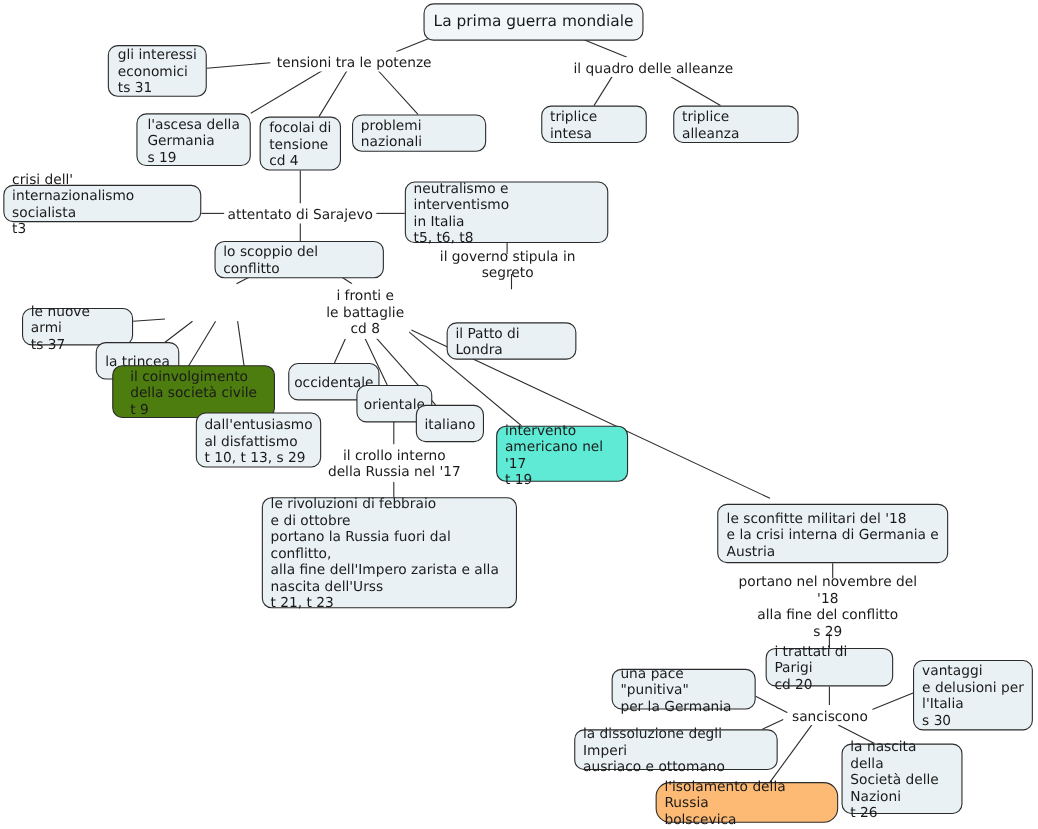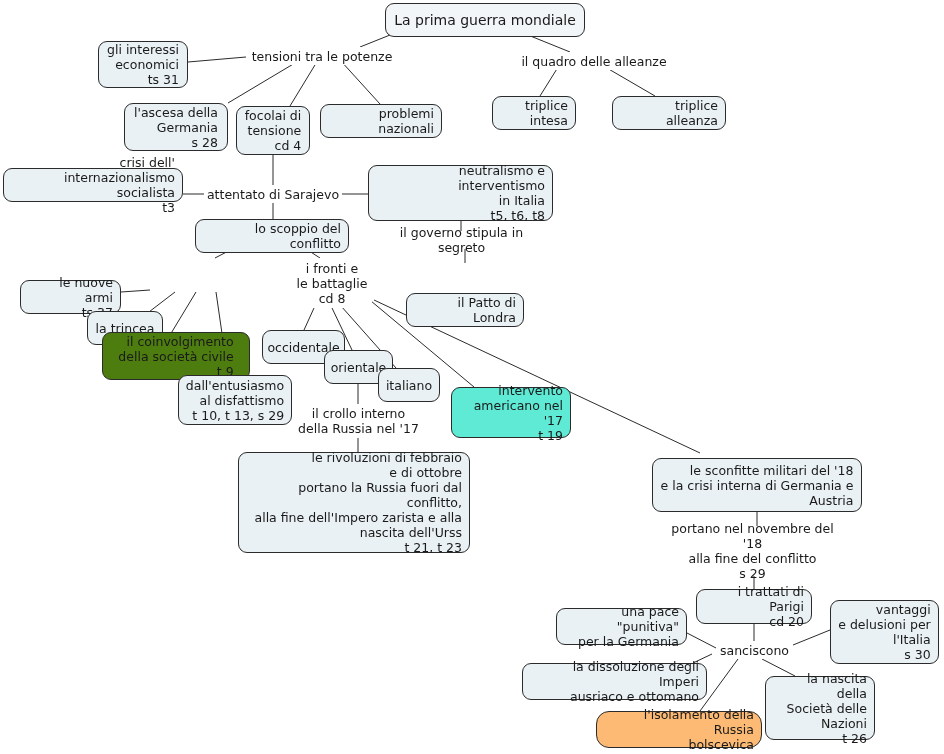--- a/index.html
+++ b/index.html
@@ -26,21 +26,21 @@
   }
   .node {
     position: absolute;
     box-sizing: border-box;
     border: 1px solid #2b2b2b;
     border-radius: 9px;
     background: #e9f1f4;
     color: #1a1a1a;
     font-size: 12.5px;
     line-height: 15px;
-    text-align: right;
+    text-align: left;
     display: flex;
     align-items: center;
     justify-content: center;
     padding: 16px 7px;
     z-index: 3;
     white-space: pre-line;
   }
   .node.root {
     background: #f2f6f8;
     font-size: 14px;
@@ -114,26 +114,26 @@
     <div class="label" style="left: 661px; top: 526px; width: 183px; height: 50px; color: rgb(26, 26, 26);">portano nel novembre del '18
 alla fine del conflitto
 s 29</div>
     <div class="label" style="left: 716px; top: 641px; width: 77px; height: 18px; color: rgb(26, 26, 26);">sanciscono</div>
     <div class="node root" style="left: 385px; top: 3px; width: 200px; height: 28px; background: rgb(242, 246, 248); border-color: rgb(43, 43, 43); color: rgb(26, 26, 26);">La prima guerra mondiale</div>
     <div class="node" style="left: 98px; top: 41px; width: 90px; height: 47px; background: rgb(233, 241, 244); border-color: rgb(43, 43, 43); color: rgb(26, 26, 26);">gli interessi
 economici
 ts 31</div>
     <div class="node" style="left: 124px; top: 103px; width: 104px; height: 48px; background: rgb(233, 241, 244); border-color: rgb(43, 43, 43); color: rgb(26, 26, 26);">l'ascesa della
 Germania
-s 28</div>
+s 19</div>
     <div class="node" style="left: 236px; top: 106px; width: 74px; height: 49px; background: rgb(233, 241, 244); border-color: rgb(43, 43, 43); color: rgb(26, 26, 26);">focolai di
 tensione
 cd 4</div>
     <div class="node" style="left: 320px; top: 104px; width: 122px; height: 26px; background: rgb(233, 241, 244); border-color: rgb(43, 43, 43); color: rgb(26, 26, 26);">problemi nazionali</div>
-    <div class="node" style="left: 492px; top: 96px; width: 84px; height: 26px; background: rgb(233, 241, 244); border-color: rgb(43, 43, 43); color: rgb(26, 26, 26);">triplice intesa</div>
+    <div class="node" style="left: 492px; top: 96px; width: 96px; height: 26px; background: rgb(233, 241, 244); border-color: rgb(43, 43, 43); color: rgb(26, 26, 26);">triplice intesa</div>
     <div class="node" style="left: 612px; top: 96px; width: 114px; height: 26px; background: rgb(233, 241, 244); border-color: rgb(43, 43, 43); color: rgb(26, 26, 26);">triplice alleanza</div>
     <div class="node" style="left: 3px; top: 168px; width: 180px; height: 34px; background: rgb(233, 241, 244); border-color: rgb(43, 43, 43); color: rgb(26, 26, 26);">crisi dell'
 internazionalismo socialista
 t3</div>
     <div class="node" style="left: 368px; top: 165px; width: 185px; height: 56px; background: rgb(233, 241, 244); border-color: rgb(43, 43, 43); color: rgb(26, 26, 26);">neutralismo e interventismo
 in Italia
 t5, t6, t8</div>
     <div class="node" style="left: 195px; top: 219px; width: 154px; height: 26px; background: rgb(233, 241, 244); border-color: rgb(43, 43, 43); color: rgb(26, 26, 26);">lo scoppio del conflitto</div>
     <div class="node" style="left: 406px; top: 263px; width: 118px; height: 26px; background: rgb(233, 241, 244); border-color: rgb(43, 43, 43); color: rgb(26, 26, 26); margin-top: 30px;">il Patto di Londra</div>
     <div class="node" style="left: 20px; top: 280px; width: 101px; height: 33px; background: rgb(233, 241, 244); border-color: rgb(43, 43, 43); color: rgb(26, 26, 26);">le nuove armi

